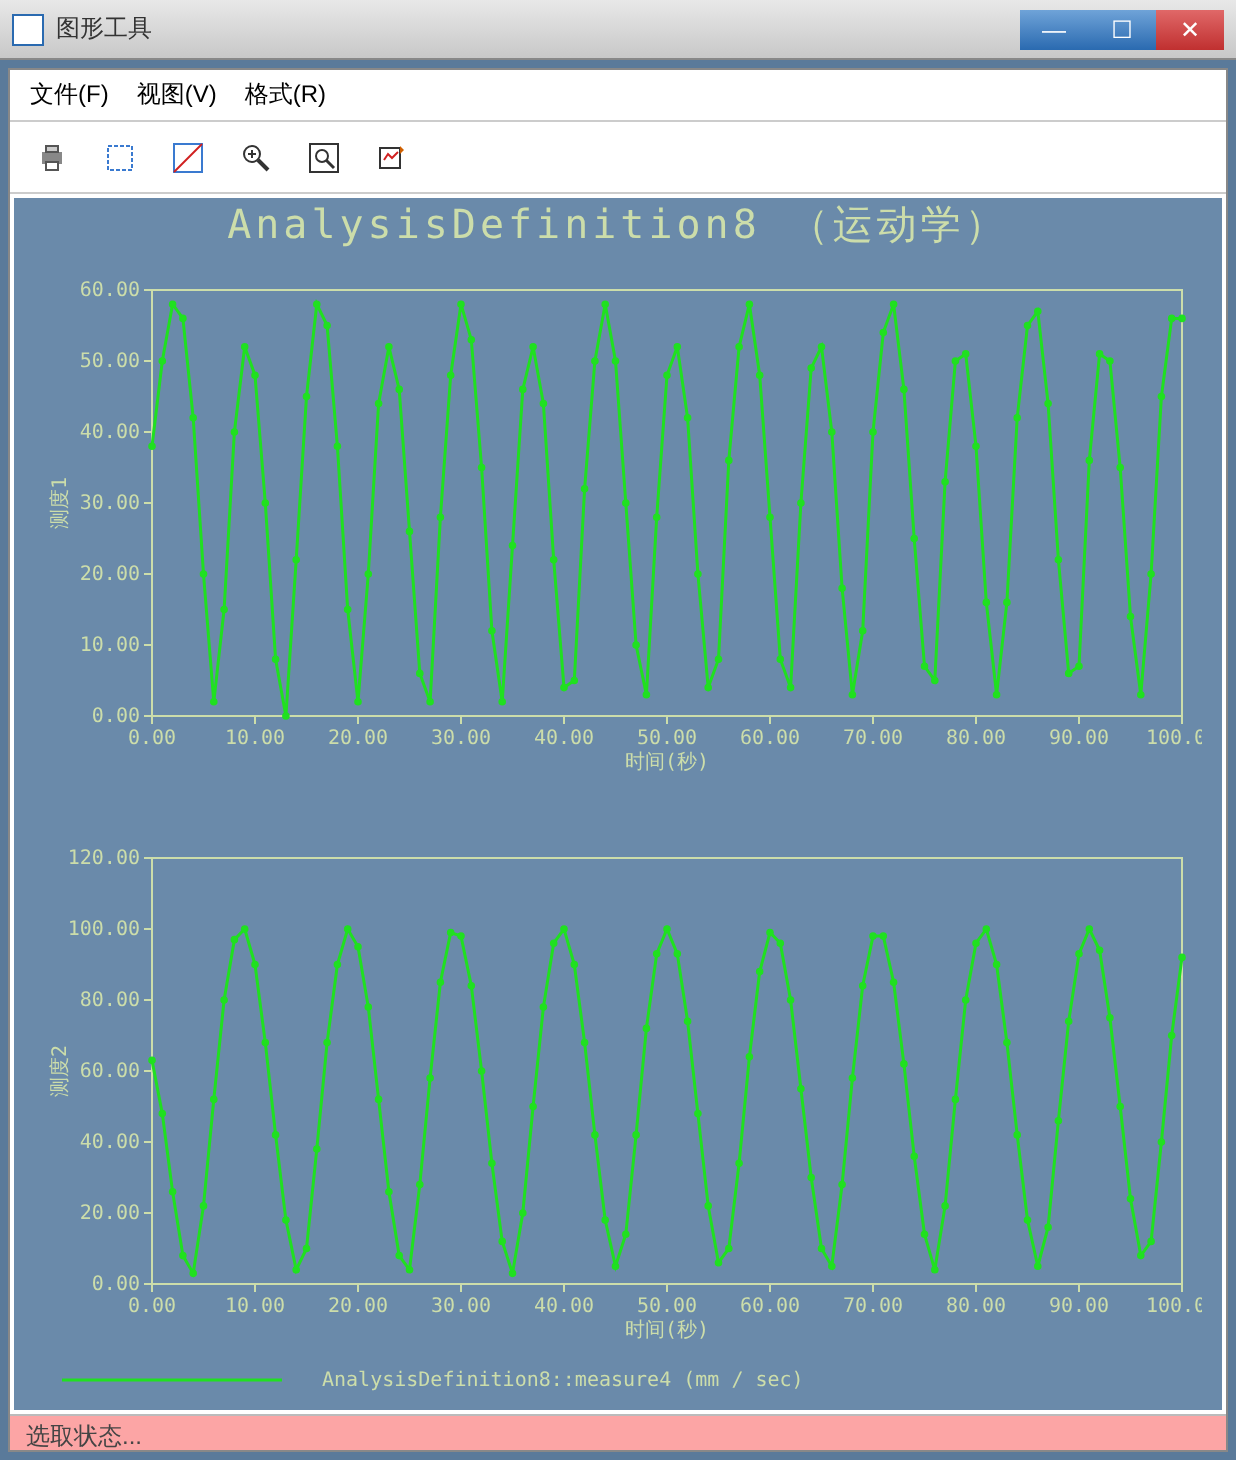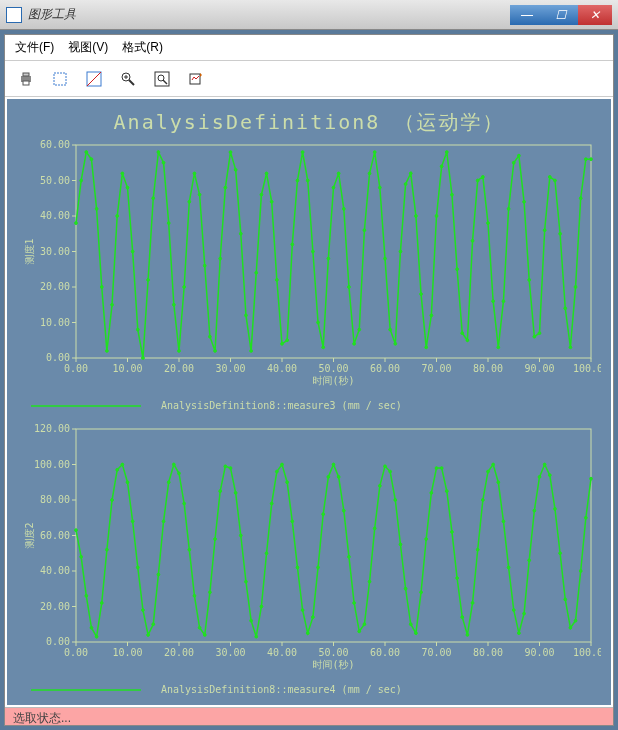--- a/index.html
+++ b/index.html
@@ -14,21 +14,20 @@
     flex-direction: column;
   }
   
   .titlebar {
     height: 30px;
     background: linear-gradient(to bottom, #e8e8e8 0%, #d8d8d8 50%, #c8c8c8 100%);
     border-bottom: 1px solid #888;
     display: flex;
     align-items: center;
     padding: 0 6px;
-    font-style: italic;
   }
   .titlebar .win-icon {
     width: 16px; height: 16px;
     border: 1px solid #2a6ab0;
     background: #fff;
     margin-right: 6px;
   }
   .titlebar .title { flex: 1; color: #333; }
   .window-btns { display: flex; gap: 0; }
   .window-btns div {
@@ -95,21 +94,21 @@
     color: #444;
   }
 
   
   .chart-title {
     text-align: center;
     font-family: "Consolas", monospace;
     font-size: 20px;
     color: #ccddaa;
     letter-spacing: 2px;
-    padding-top: 10px;
+    padding-top: 0;
   }
   .panel {
     position: absolute;
     left: 14px;
     right: 10px;
   }
   .panel svg { width:100%; height:100%; display:block; }
   .axis-label { fill:#ccddaa; font-size:10px; font-family:Consolas,monospace; }
   .axis-line { stroke:#ccddaa; stroke-width:1; }
   .series { stroke:#20e020; stroke-width:1.5; fill:none; }
@@ -319,26 +318,20 @@
           <circle cx="533.95" cy="45.5" r="1.4" class="dot"></circle>
           <circle cx="539.0999999999999" cy="98.74999999999999" r="1.4" class="dot"></circle>
           <circle cx="544.25" cy="173.3" r="1.4" class="dot"></circle>
           <circle cx="549.4" cy="212.35" r="1.4" class="dot"></circle>
           <circle cx="554.55" cy="152" r="1.4" class="dot"></circle>
           <circle cx="559.7" cy="63.25" r="1.4" class="dot"></circle>
           <circle cx="564.85" cy="24.19999999999999" r="1.4" class="dot"></circle>
           <circle cx="570" cy="24.19999999999999" r="1.4" class="dot"></circle>
         </svg>
       </div>
-    <div id="legend1" style="position:absolute;left:24px;top:300px;right:14px;height:14px;">
-      <svg width="100%" height="14">
-          <line x1="0" y1="7" x2="110" y2="7" stroke="#20e020" stroke-width="1.5"></line>
-          <text x="130" y="10" class="axis-label">AnalysisDefinition8::measure3 (mm / sec)</text>
-        </svg>
-    </div>
     <div id="panel2" class="panel" style="top:320px;height:255px;">
         <svg viewBox="0 0 580 255">
           <rect x="55" y="10" width="515" height="213" class="axis-line" fill="none"></rect>
           <line x1="51" x2="55" y1="223" y2="223" class="axis-line"></line>
           <text x="49" y="226" text-anchor="end" class="axis-label">0.00</text>
           <line x1="51" x2="55" y1="187.5" y2="187.5" class="axis-line"></line>
           <text x="49" y="190.5" text-anchor="end" class="axis-label">20.00</text>
           <line x1="51" x2="55" y1="152" y2="152" class="axis-line"></line>
           <text x="49" y="155" text-anchor="end" class="axis-label">40.00</text>
           <line x1="51" x2="55" y1="116.5" y2="116.5" class="axis-line"></line>

